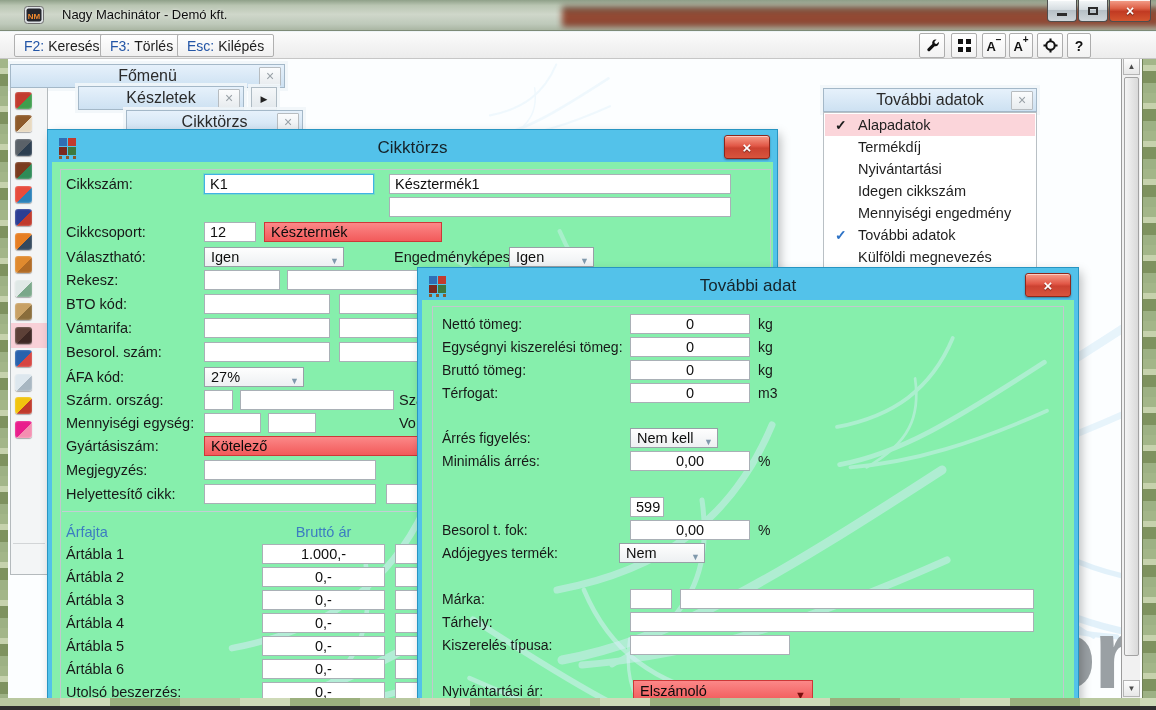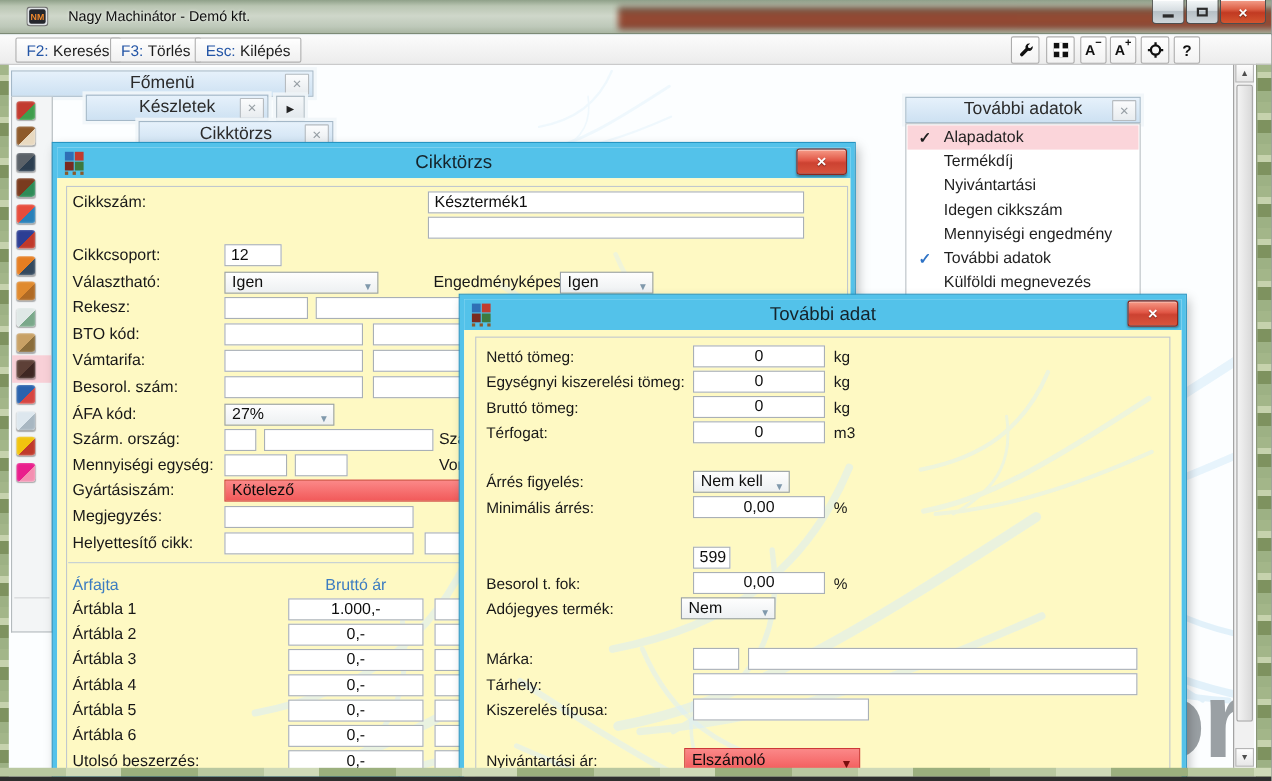--- a/index.html
+++ b/index.html
@@ -76,21 +76,21 @@
 .panel-body{position:absolute;left:0;top:24px;width:214px;height:162px;background:#fff;border:1px solid #b9c0c5}
 .pitem{position:absolute;left:1px;width:210px;height:22px;font-size:14.5px;line-height:22px;color:#1f1f1f;padding-left:33px;white-space:nowrap}
 .pitem.hl{background:#fbd5da}
 .pitem .chk{position:absolute;left:10px;top:0;font-size:14px;font-weight:bold}
 .chk.black{color:#1c1c1c}.chk.blue{color:#2e73c6}
 
 
 .dlg{position:absolute;border:4px solid #53c2ea;outline:1px solid #2795c2;background:#fdfeff;box-shadow:3px 4px 10px rgba(0,0,0,.28)}
 .dlg-title{position:absolute;left:0;top:0;right:0;height:28px;background:#53c2ea;display:flex;align-items:center;justify-content:center;
   font-size:17px;color:#15232a;white-space:nowrap}
-.dlg-body{position:absolute;left:0;top:28px;right:0;bottom:0;background:#fef9c3;overflow:hidden}
+.dlg-body{position:absolute;left:0;top:28px;right:0;bottom:0;background:#86efac;overflow:hidden}
 .dlg-ico{position:absolute;left:5px;top:3px;width:22px;height:22px}
 .xbtn{position:absolute;right:3px;top:1px;width:46px;height:24px;border:1px solid #8e271c;border-radius:3px;color:#fff;font-weight:bold;
   font-size:15px;display:flex;align-items:center;justify-content:center;text-shadow:0 1px 1px rgba(0,0,0,.45);
   background:linear-gradient(#f79c88,#e15746 45%,#cc4231 55%,#d8543d);box-shadow:inset 0 1px 0 rgba(255,255,255,.5),0 1px 2px rgba(0,0,0,.35)}
 .ipanel{position:absolute;border:1px solid #c1c8cd;background:transparent}
 
 .fld{position:absolute;font-size:14.5px;color:#181818;height:20px;line-height:20px;white-space:nowrap;z-index:3}
 .fld14{font-size:14px}
 .inp{position:absolute;height:20px;background:#fff;border:1px solid #a9b0b6;font-size:14.5px;line-height:18px;padding:0 5px;color:#0e0e0e;white-space:nowrap;z-index:3}
 .inp.center{text-align:center}.inp.right{text-align:center}
@@ -228,25 +228,27 @@
           </g>
         </svg>
       <svg class="wm" style="left:360px;top:60px;width:320px;height:160px;opacity:.4;transform:scaleX(-1)">
           <g stroke="#dceffa">
             <use href="#fl"></use>
           </g>
         </svg>
       <div class="ipanel" style="left:8px;top:7px;width:711px;height:545px"></div>
 
       <div class="fld" style="left:14px;top:12px">Cikkszám:</div>
+      <div class="inp focus" style="left:152px;top:12px;width:170px">K1</div>
       <div class="inp" style="left:337px;top:12px;width:342px">Késztermék1</div>
       <div class="inp" style="left:337px;top:35px;width:342px"></div>
 
       <div class="fld" style="left:14px;top:60px">Cikkcsoport:</div>
       <div class="inp" style="left:152px;top:60px;width:52px">12</div>
+      <div class="redf" style="left:212px;top:60px;width:178px">Késztermék</div>
 
       <div class="fld" style="left:14px;top:85px">Választható:</div>
       <div class="dd" style="left:152px;top:85px;width:140px">
         <span>Igen</span>
         <span class="arr">▼</span>
       </div>
       <div class="fld" style="left:342px;top:85px">Engedményképes:</div>
       <div class="dd" style="left:457px;top:85px;width:85px">
         <span>Igen</span>
         <span class="arr">▼</span>
@@ -406,21 +408,21 @@
       <div class="inp" style="left:208px;top:289px;width:42px"></div>
       <div class="inp" style="left:258px;top:289px;width:354px"></div>
 
       <div class="fld fld14" style="left:20px;top:312px">Tárhely:</div>
       <div class="inp" style="left:208px;top:312px;width:404px"></div>
 
       <div class="fld fld14" style="left:20px;top:335px">Kiszerelés típusa:</div>
       <div class="inp" style="left:208px;top:335px;width:160px"></div>
 
       <div class="fld fld14" style="left:20px;top:381px">Nyivántartási ár:</div>
-      <div class="redf" style="left:200px;top:380px;width:160px;height:22px;line-height:20px">
+      <div class="redf" style="left:211px;top:380px;width:180px;height:22px;line-height:20px">
         <span>Elszámoló</span>
         <span class="arr">▼</span>
       </div>
     </div>
   </div>
 
   <div class="frame frame-left"></div>
   <div class="frame frame-right"></div>
   <div class="frame frame-bottom"></div>
   <div class="frame frame-bottom2"></div>

